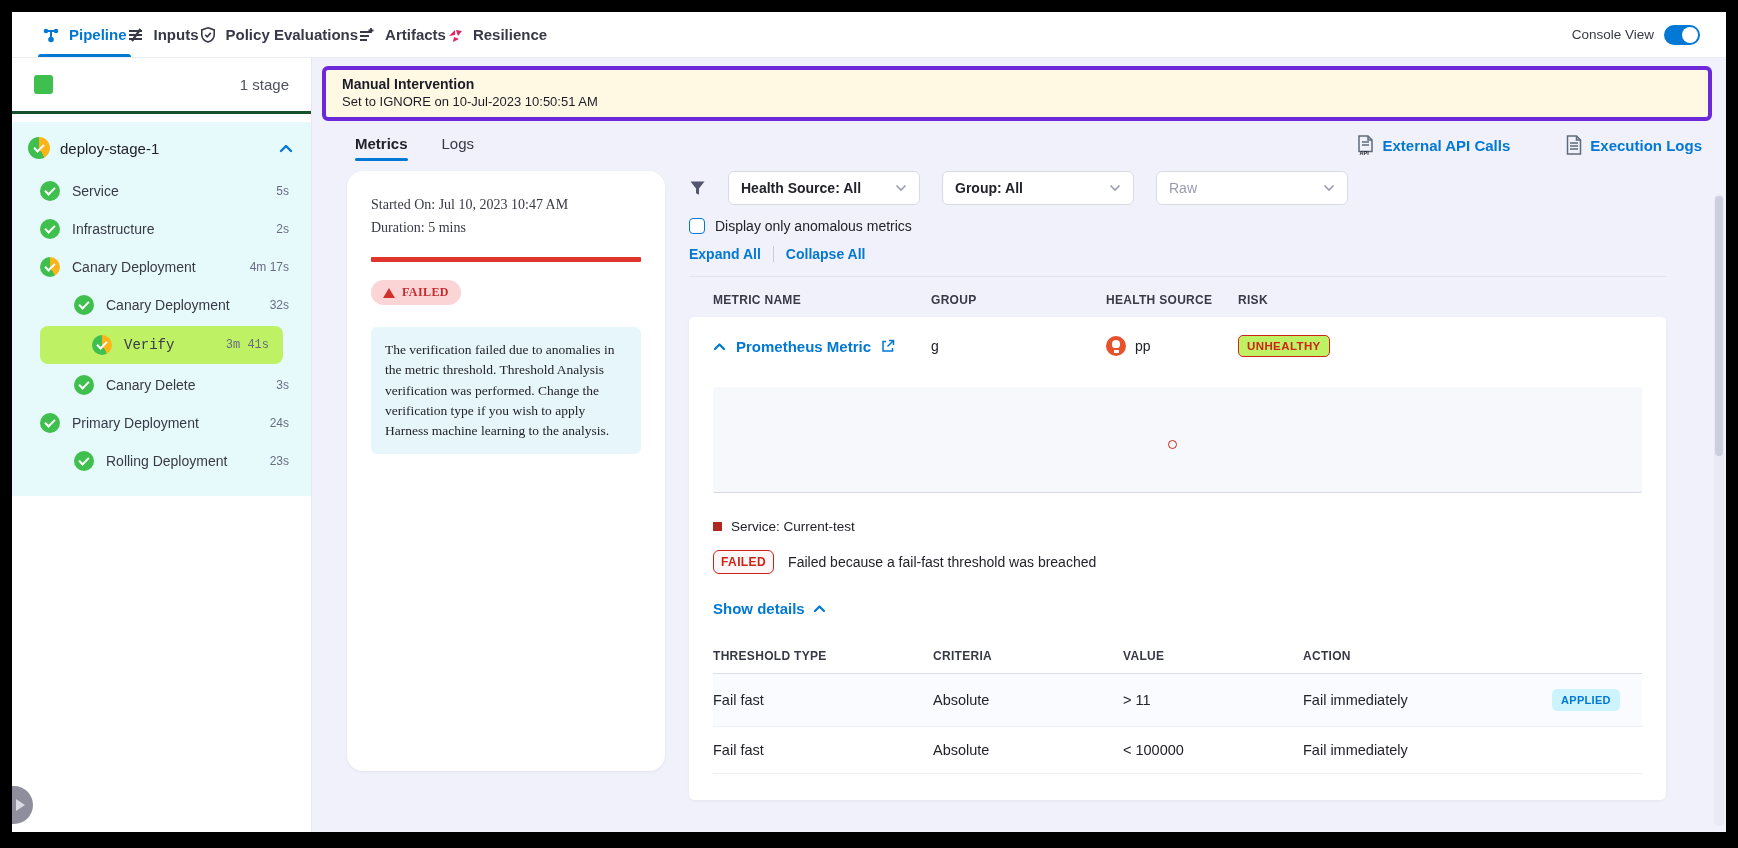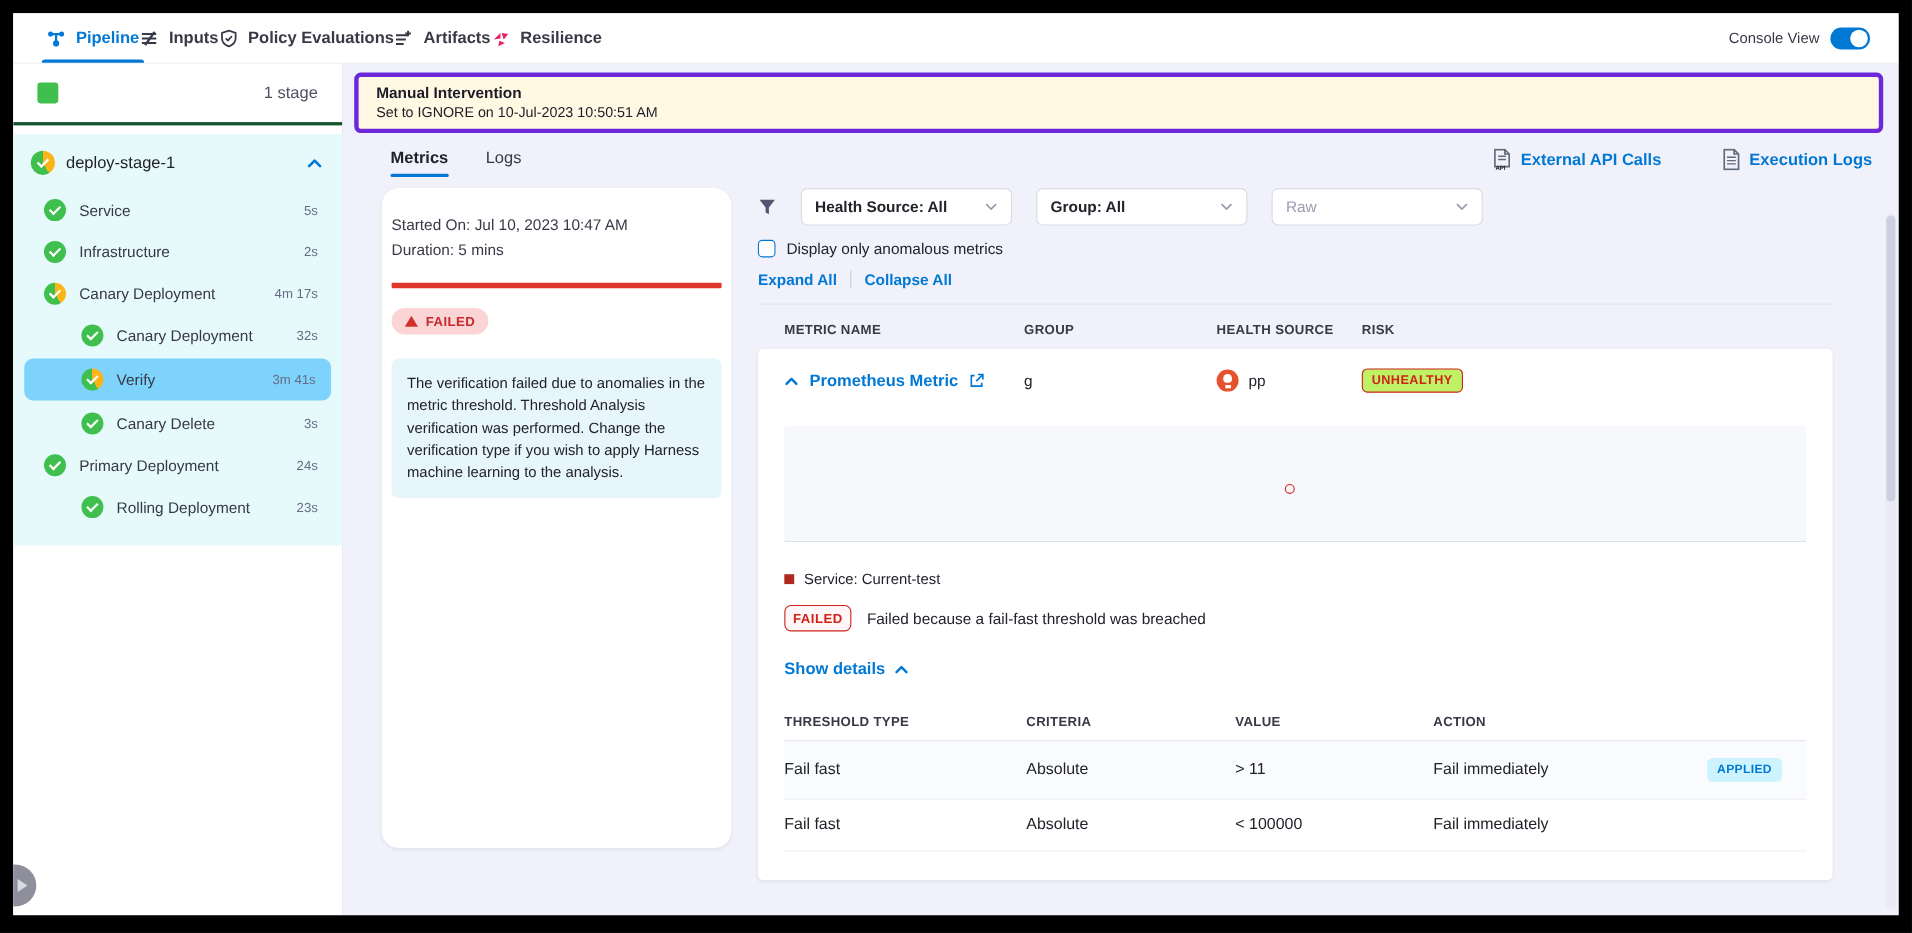--- a/index.html
+++ b/index.html
@@ -25,21 +25,21 @@
   
   .stage-summary { height:56px; display:flex; align-items:center; padding:0 22px; border-bottom:3px solid #14532d; }
   .green-square { width:19px; height:19px; border-radius:3px; background:#3FBF4D; }
   .stage-count { margin-left:auto; font-size:15px; color:#4F5162; }
   .stage-panel { margin-top:8px; background:#E7FAFB; padding-bottom:16px; }
   .stage-header { display:flex; align-items:center; gap:10px; padding:15px 18px 13px 16px; cursor:pointer; }
   .stage-header-name { font-size:15px; color:#22222A; font-weight:400; }
   .stage-header .chev { margin-left:auto; }
   .step { display:flex; align-items:center; height:38px; padding-left:28px; padding-right:22px; gap:12px; cursor:pointer; }
   .step.indent { padding-left:62px; }
-  .step.selected { background:#7dd3fc; border-radius:8px; margin:2px 10px; padding-left:52px; padding-right:14px; }
+  .step.selected { background:#bef264; border-radius:8px; margin:2px 28px; padding-left:52px; padding-right:14px;font-family:Liberation Mono, monospace; }
   .step-label { font-size:14px; color:#383946; }
   .step-duration { margin-left:auto; font-size:12px; color:#696B85; }
   .sicon { width:20px; height:20px; border-radius:50%; background:#3FBF4D; position:relative; flex:none; }
   .sicon::after { content:""; position:absolute; left:5px; top:6px; width:8px; height:4px; border-left:2.5px solid #fff; border-bottom:2.5px solid #fff; transform:rotate(-45deg); }
   .sicon.warning { background:conic-gradient(#FCB519 0 150deg, #3FBF4D 150deg 360deg); }
   .sicon.lg { width:22px; height:22px; }
   .sicon.lg::after { left:6px; top:7px; }
   .console-expand { position:absolute; left:-17px; bottom:8px; width:38px; height:38px; border-radius:50%; background:#8E8E9C; cursor:pointer; }
   .console-expand::after { content:""; position:absolute; right:8px; top:13px; border-left:9px solid #D9DAE3; border-top:6px solid transparent; border-bottom:6px solid transparent; }
 
@@ -51,21 +51,21 @@
   
   .tabs-row { display:flex; align-items:center; margin-top:14px; padding:0 10px 0 33px; }
   .sub-tab { font-size:15px; color:#383946; margin-right:34px; position:relative; padding-bottom:9px; cursor:pointer; }
   .sub-tab.active { font-weight:700; color:#22222A; }
   .sub-tab.active::after { content:""; position:absolute; left:0; right:0; bottom:0; height:3px; border-radius:2px; background:#0278D5; }
   .log-links { margin-left:auto; display:flex; align-items:center; gap:56px; padding-bottom:6px; }
   .log-link { display:flex; align-items:center; gap:8px; font-size:15px; font-weight:700; color:#0278D5; cursor:pointer; }
 
   
   .content-row { display:flex; margin:10px 0 0 25px; gap:24px; align-items:flex-start; }
-  .left-card { width:318px; flex:none; background:#fff; border-radius:16px; box-shadow:0 1px 3px rgba(40,41,61,.06); padding:22px 9px; height:600px; }
+  .left-card { width:318px; flex:none; background:#fff; border-radius:16px; box-shadow:0 1px 3px rgba(40,41,61,.06); padding:22px 24px; height:600px;font-family:Liberation Serif, serif; }
   .started { font-size:14px; color:#383946; line-height:1.65; }
   .redbar { height:5px; background:#E0352A; border-radius:1px; margin-top:18px; }
   .failed-chip { display:inline-flex; align-items:center; gap:7px; margin-top:18px; background:#FBD5D5; color:#C7292F; font-size:12px; font-weight:700; letter-spacing:.4px; padding:5px 12px; border-radius:13px; }
   .warn-tri { width:0; height:0; border-left:6px solid transparent; border-right:6px solid transparent; border-bottom:10px solid #D3302B; position:relative; }
   .info-box { margin-top:22px; background:#E7F6FA; border-radius:6px; padding:13px 14px; font-size:13.5px; color:#22222A; line-height:1.5; }
 
   .right-col { flex:1; padding-right:46px; }
   .filter-row { display:flex; align-items:center; gap:22px; }
   .select { width:192px; height:34px; background:#fff; border:1px solid #D9DAE5; border-radius:6px; display:flex; align-items:center; padding:0 12px; font-size:14px; color:#22222A; font-weight:600; cursor:pointer; }
   .select .chev { margin-left:auto; }

